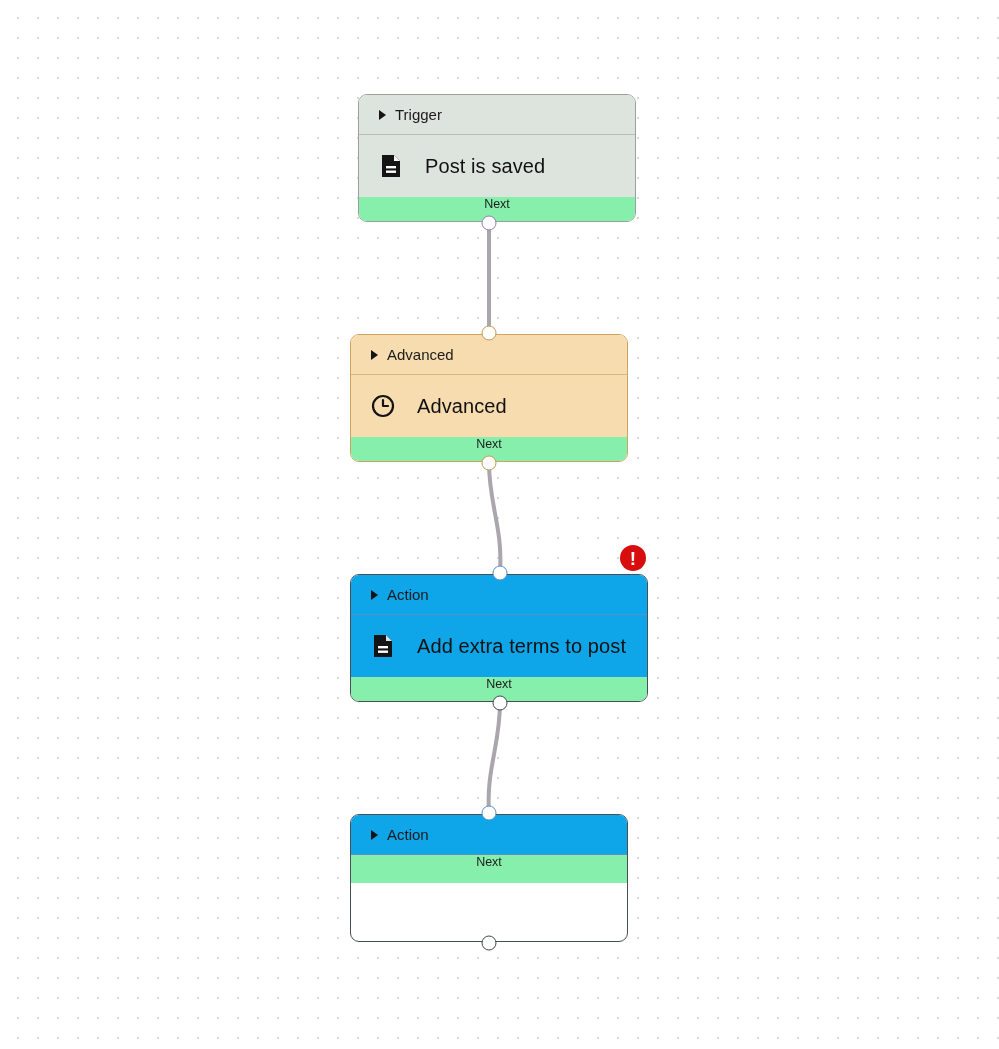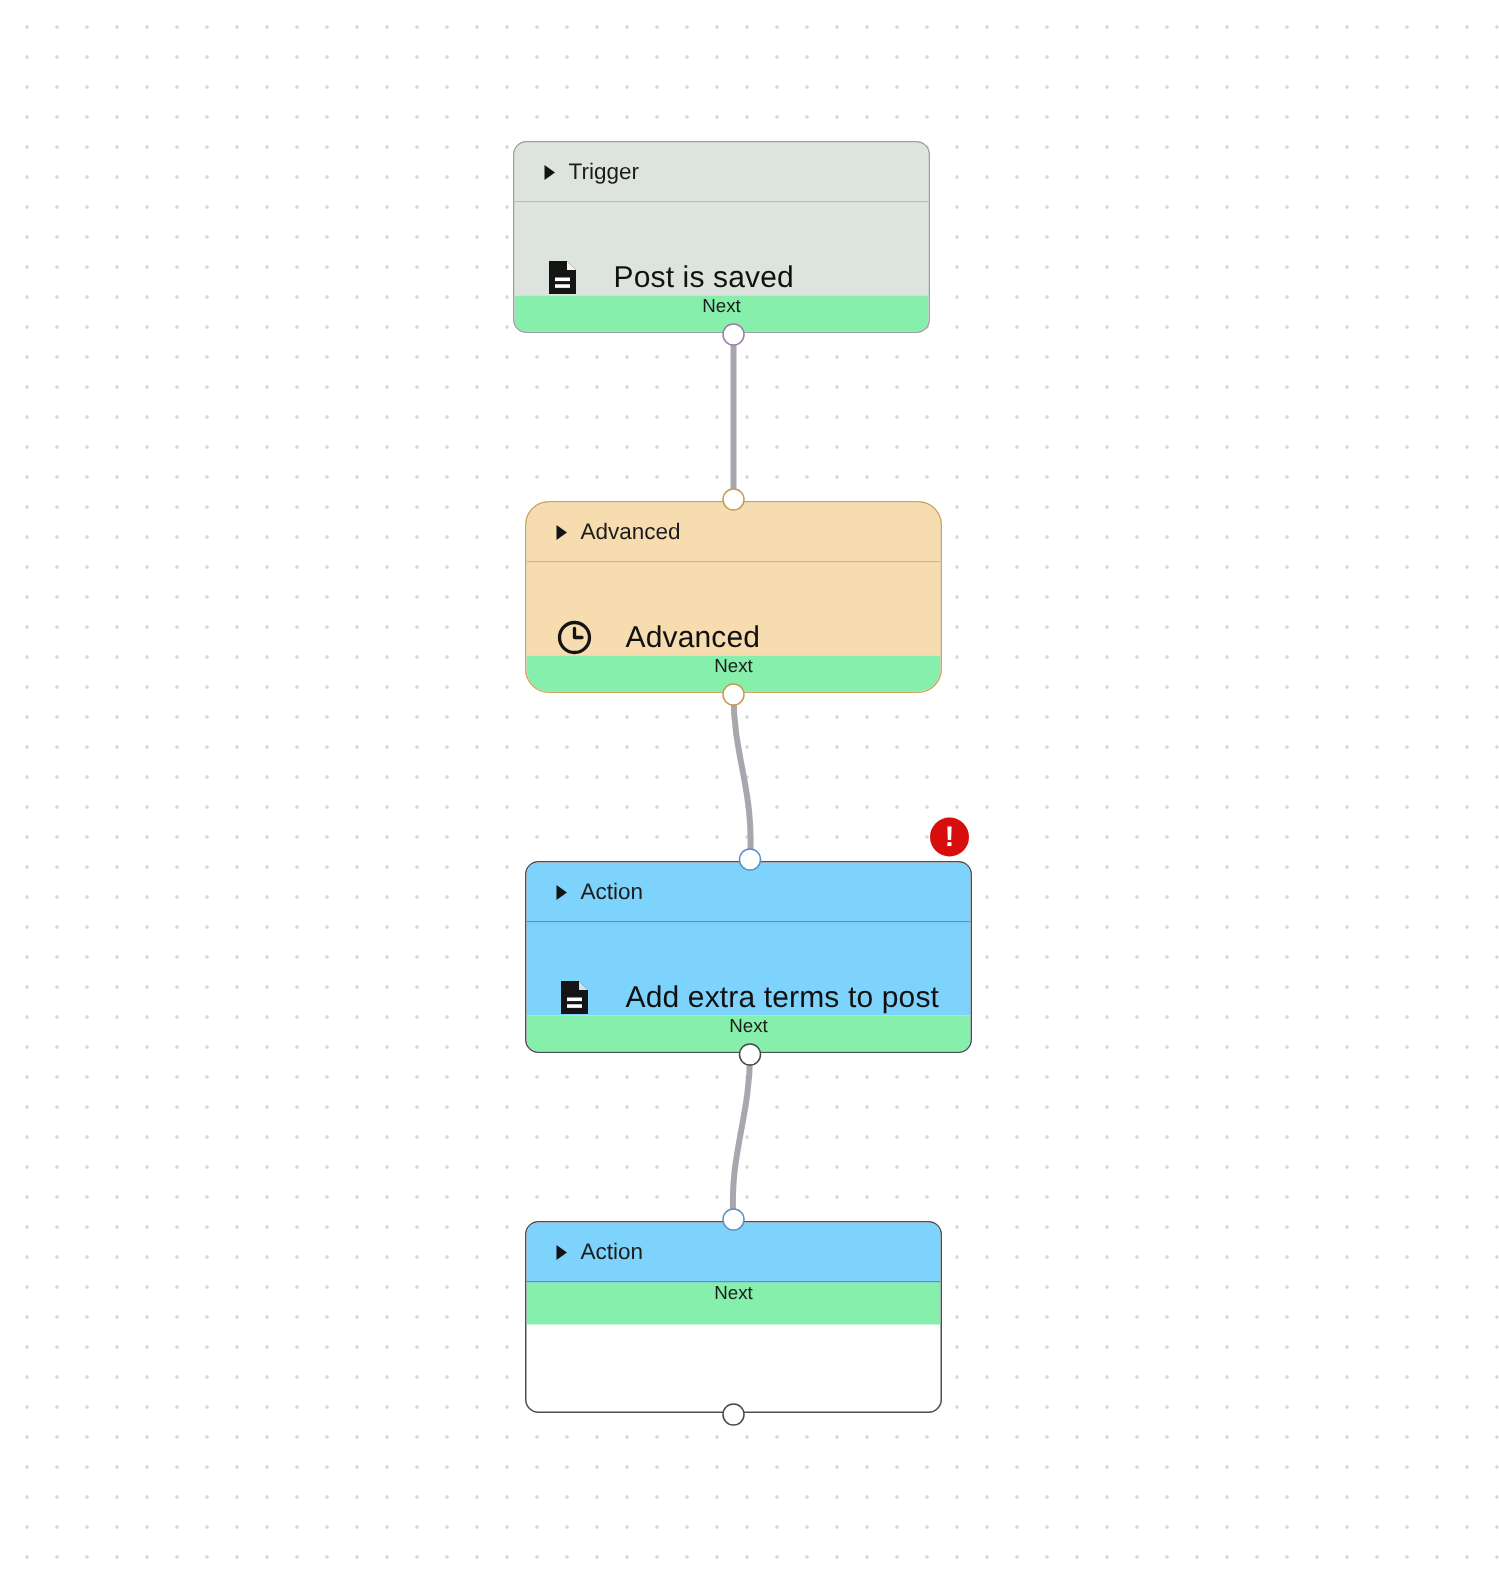--- a/index.html
+++ b/index.html
@@ -58,21 +58,21 @@
     height: 0;
     border-left: 7px solid #141414;
     border-top: 5px solid transparent;
     border-bottom: 5px solid transparent;
     margin-right: 9px;
     flex: 0 0 auto;
   }
 
   .node-body {
     display: flex;
-    align-items: flex-end;
+    align-items: center;
     height: 62px;
     padding: 0 14px 0 20px;
     box-sizing: border-box;
   }
 
   .node-icon {
     width: 24px;
     height: 24px;
     flex: 0 0 auto;
     margin-right: 22px;
@@ -109,21 +109,21 @@
   .node.trigger .node-body { background: #dde3dd; }
   .node.trigger .node-header { border-bottom-color: #b9bfb9; }
 
   .node.advanced { border-color: #cfa35e; }
   .node.advanced .node-header,
   .node.advanced .node-body { background: #f6dcae; }
   .node.advanced .node-header { border-bottom-color: #d9b77f; }
 
   .node.action { border-color: #5b90c4; }
   .node.action .node-header,
-  .node.action .node-body { background: #7dd3fc; }
+  .node.action .node-body { background: #0ea5e9; }
   .node.action .node-header { border-bottom-color: #5b90c4; }
 
   .node.selected { border-color: #4a4f55; border-width: 1.5px; }
 
   
   .port {
     position: absolute;
     width: 15px;
     height: 15px;
     border-radius: 50%;
@@ -160,42 +160,42 @@
 <body>
 
 <div id="canvas">
 
   <svg class="edges" viewBox="0 0 999 1049">
     <path d="M489,223 C489,270 489,290 489,333" fill="none" stroke="#a9a6ad" stroke-width="4" stroke-linecap="round"></path>
     <path d="M489,463 C489,505 503,527 500,573" fill="none" stroke="#a9a6ad" stroke-width="4" stroke-linecap="round"></path>
     <path d="M500,703 C500,745 486,770 489,813" fill="none" stroke="#a9a6ad" stroke-width="4" stroke-linecap="round"></path>
   </svg>
 
-  <div class="node trigger" style="left:342px; top:94px; width:278px; height:128px;">
+  <div class="node trigger" style="left:358px; top:94px; width:278px; height:128px;">
     <div class="node-header">
       <span class="disclosure"></span>
       <span>Trigger</span>
     </div>
     <div class="node-body">
       <span class="node-icon">
         <svg width="22" height="24" viewBox="0 0 22 24">
           <path d="M2,1 H14 L20,7 V23 H2 Z" fill="#141414"></path>
           <path d="M14,1 L20,7 H14 Z" fill="#f5f5f5"></path>
           <rect x="6" y="12" width="10" height="2.4" fill="#ffffff"></rect>
           <rect x="6" y="16.5" width="10" height="2.4" fill="#ffffff"></rect>
         </svg>
       </span>
       <span class="node-title">Post is saved</span>
     </div>
     <div class="node-footer">
       <span>Next</span>
     </div>
   </div>
 
-  <div class="node advanced" style="left:350px; top:334px; width:278px; height:128px;border-radius:16px;">
+  <div class="node advanced" style="left:350px; top:334px; width:278px; height:128px;">
     <div class="node-header">
       <span class="disclosure"></span>
       <span>Advanced</span>
     </div>
     <div class="node-body">
       <span class="node-icon">
         <svg width="24" height="24" viewBox="0 0 24 24">
           <circle cx="12" cy="12" r="10" fill="none" stroke="#141414" stroke-width="2.2"></circle>
           <path d="M12,6 V12 H17" fill="none" stroke="#141414" stroke-width="2.2" stroke-linecap="round" stroke-linejoin="round"></path>
         </svg>

